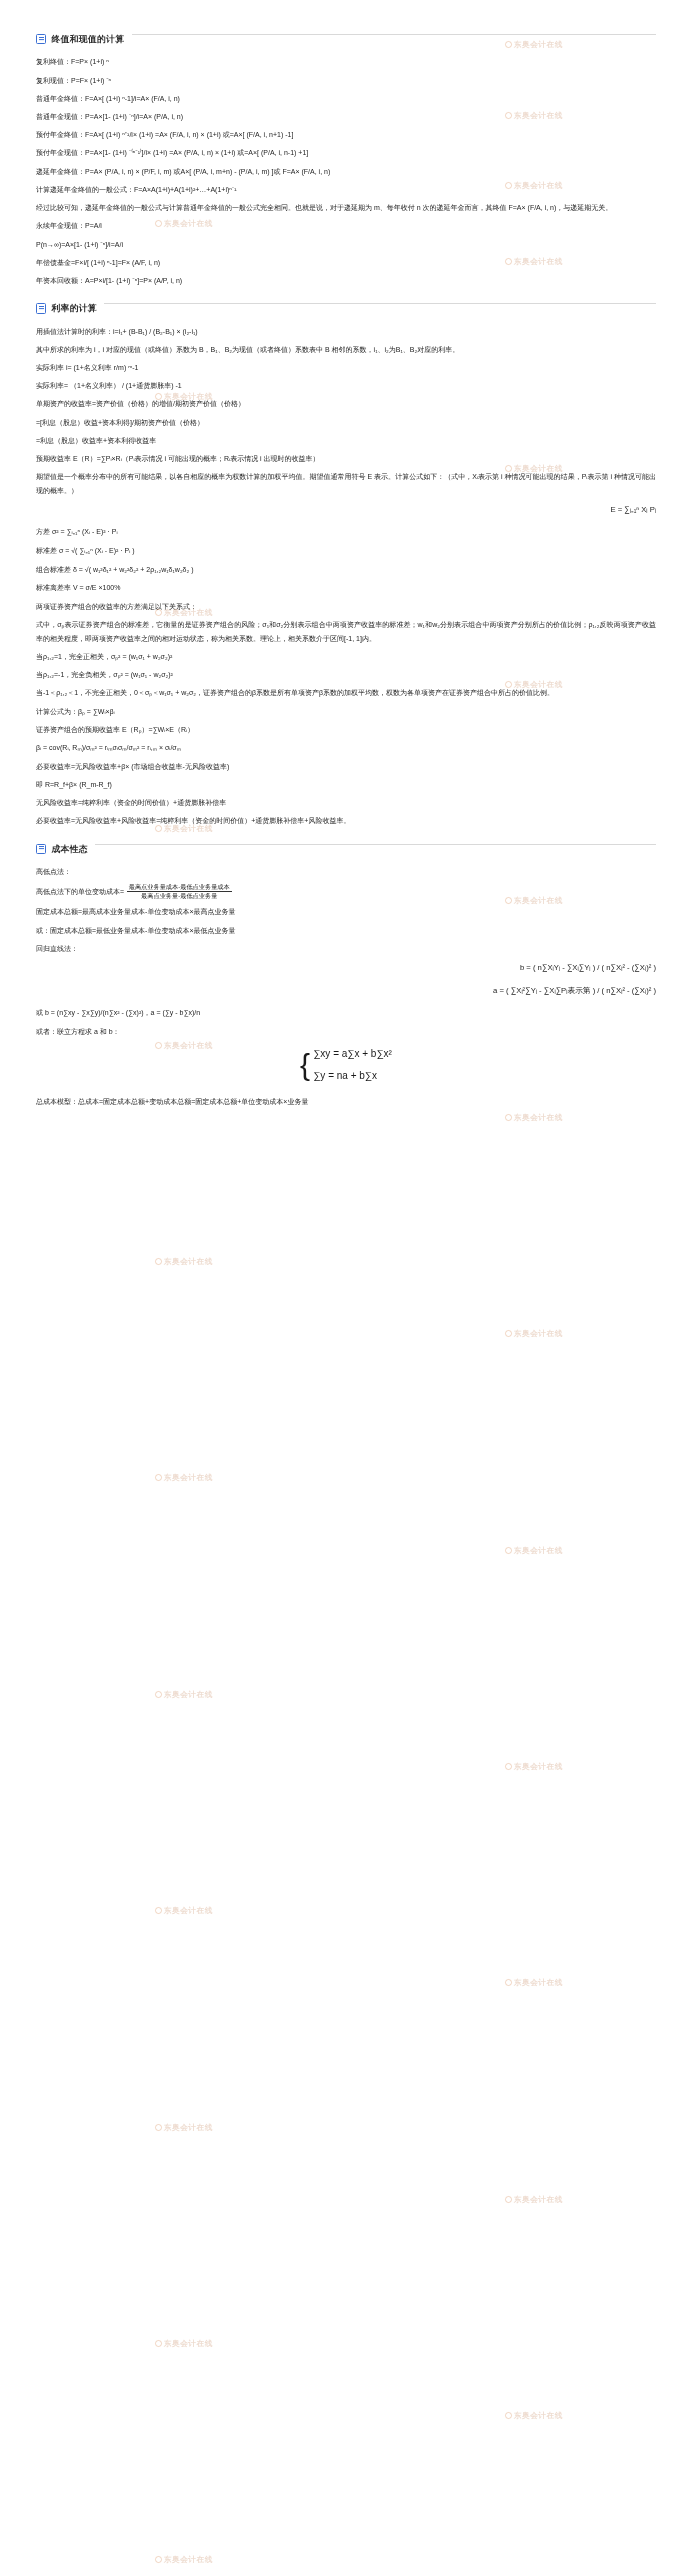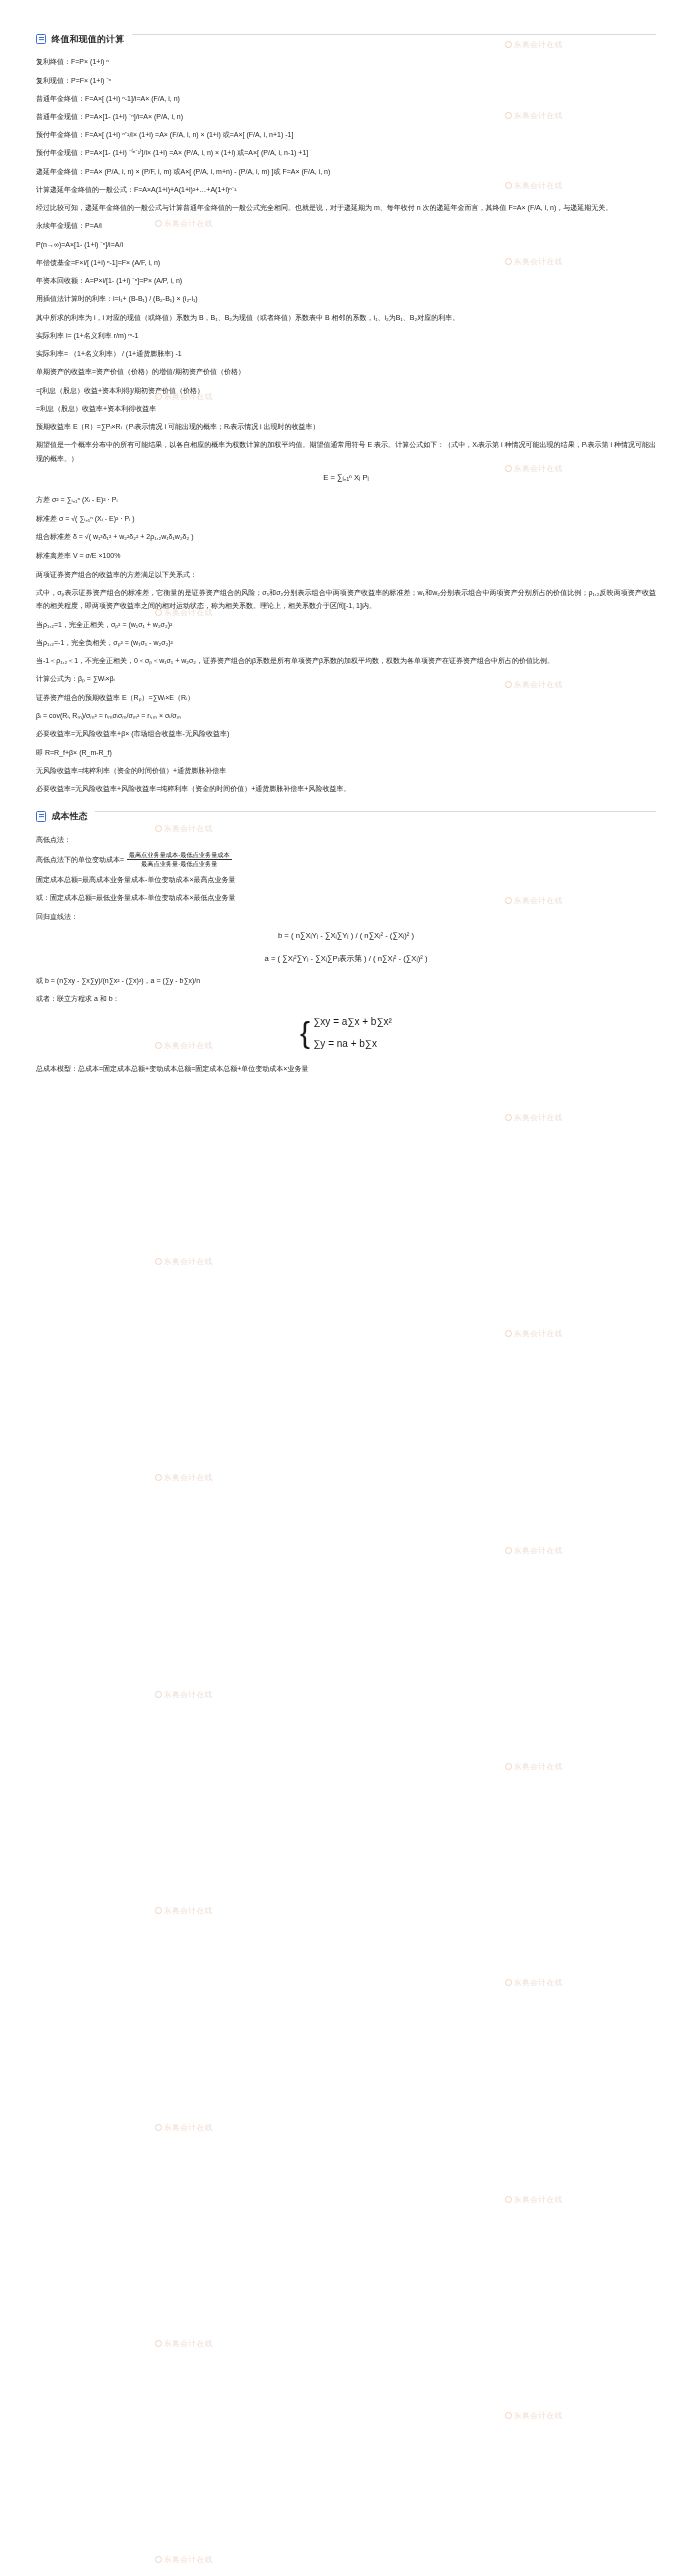--- a/index.html
+++ b/index.html
@@ -63,21 +63,21 @@
     color: #222;
     text-align: justify;
   }
   .formula {
     font-size: 7px;
     line-height: 2.0;
     margin: 0 0 4.6px 0;
     color: #222;
   }
   .fml-center {
-    text-align: center;
+    text-align: right;
     font-size: 7.7px;
     line-height: 2.2;
     margin: 3.1px 0 6.2px 0;
   }
   
   .frac {
     display: inline-block;
     vertical-align: middle;
     text-align: center;
     font-size: 6.2px;
@@ -97,21 +97,21 @@
   .sys-brace {
     font-size: 30px;
     line-height: 0.8;
     font-weight: 300;
   }
   .sys-lines { display: inline-block; font-size: 10px; line-height: 2.2; }
   .watermark {
     position: absolute;
     font-size: 7.7px;
     color: rgba(200,140,100,0.30);
-    font-weight: normal;
+    font-weight: bold;
     letter-spacing: 0.5px;
     pointer-events: none;
     white-space: nowrap;
     user-select: none;
   }
   .wm-dot {
     display: inline-block;
     width: 6.7px; height: 6.7px;
     border: 1px solid rgba(214,140,90,0.35);
     border-radius: 50%;
@@ -164,20 +164,25 @@
   <p class="para">预付年金终值：F=A×[ (1+i) ⁿ⁺¹/i× (1+i) =A× (F/A, i, n) × (1+i) 或=A×[ (F/A, i, n+1) -1]</p>
   <p class="para">预付年金现值：P=A×[1- (1+i) ⁻⁽ⁿ⁻¹⁾]/i× (1+i) =A× (P/A, i, n) × (1+i) 或=A×[ (P/A, i, n-1) +1]</p>
   <p class="para">递延年金终值：P=A× (P/A, i, n) × (P/F, i, m) 或A×[ (P/A, i, m+n) - (P/A, i, m) ]或 F=A× (F/A, i, n)</p>
   <p class="para">计算递延年金终值的一般公式：F=A×A(1+i)+A(1+i)²+…+A(1+i)ⁿ⁻¹</p>
   <p class="para">经过比较可知，递延年金终值的一般公式与计算普通年金终值的一般公式完全相同。也就是说，对于递延期为 m、每年收付 n 次的递延年金而言，其终值 F=A× (F/A, i, n)，与递延期无关。</p>
   <p class="para">永续年金现值：P=A/i</p>
   <p class="para">P(n→∞)=A×[1- (1+i) ⁻ⁿ]/i=A/i</p>
   <p class="para">年偿债基金=F×i/[ (1+i) ⁿ-1]=F× (A/F, i, n)</p>
   <p class="para">年资本回收额：A=P×i/[1- (1+i) ⁻ⁿ]=P× (A/P, i, n)</p>
 
+  <div class="section-head">
+    <span class="sh-icon"></span>
+    <span class="sh-title">利率的计算</span>
+    <span class="sh-rule"></span>
+  </div>
 
   <p class="para">用插值法计算时的利率：i=i₁+ (B-B₁) / (B₂-B₁) × (i₂-i₁)</p>
   <p class="para">其中所求的利率为 i，i 对应的现值（或终值）系数为 B，B₁、B₂为现值（或者终值）系数表中 B 相邻的系数，i₁、i₂为B₁、B₂对应的利率。</p>
   <p class="para">实际利率 i= (1+名义利率 r/m) ᵐ-1</p>
   <p class="para">实际利率= （1+名义利率） / (1+通货膨胀率) -1</p>
 
 
   <p class="para">单期资产的收益率=资产价值（价格）的增值/期初资产价值（价格）</p>
   <p class="para">=[利息（股息）收益+资本利得]/期初资产价值（价格）</p>
   <p class="para">=利息（股息）收益率+资本利得收益率</p>

